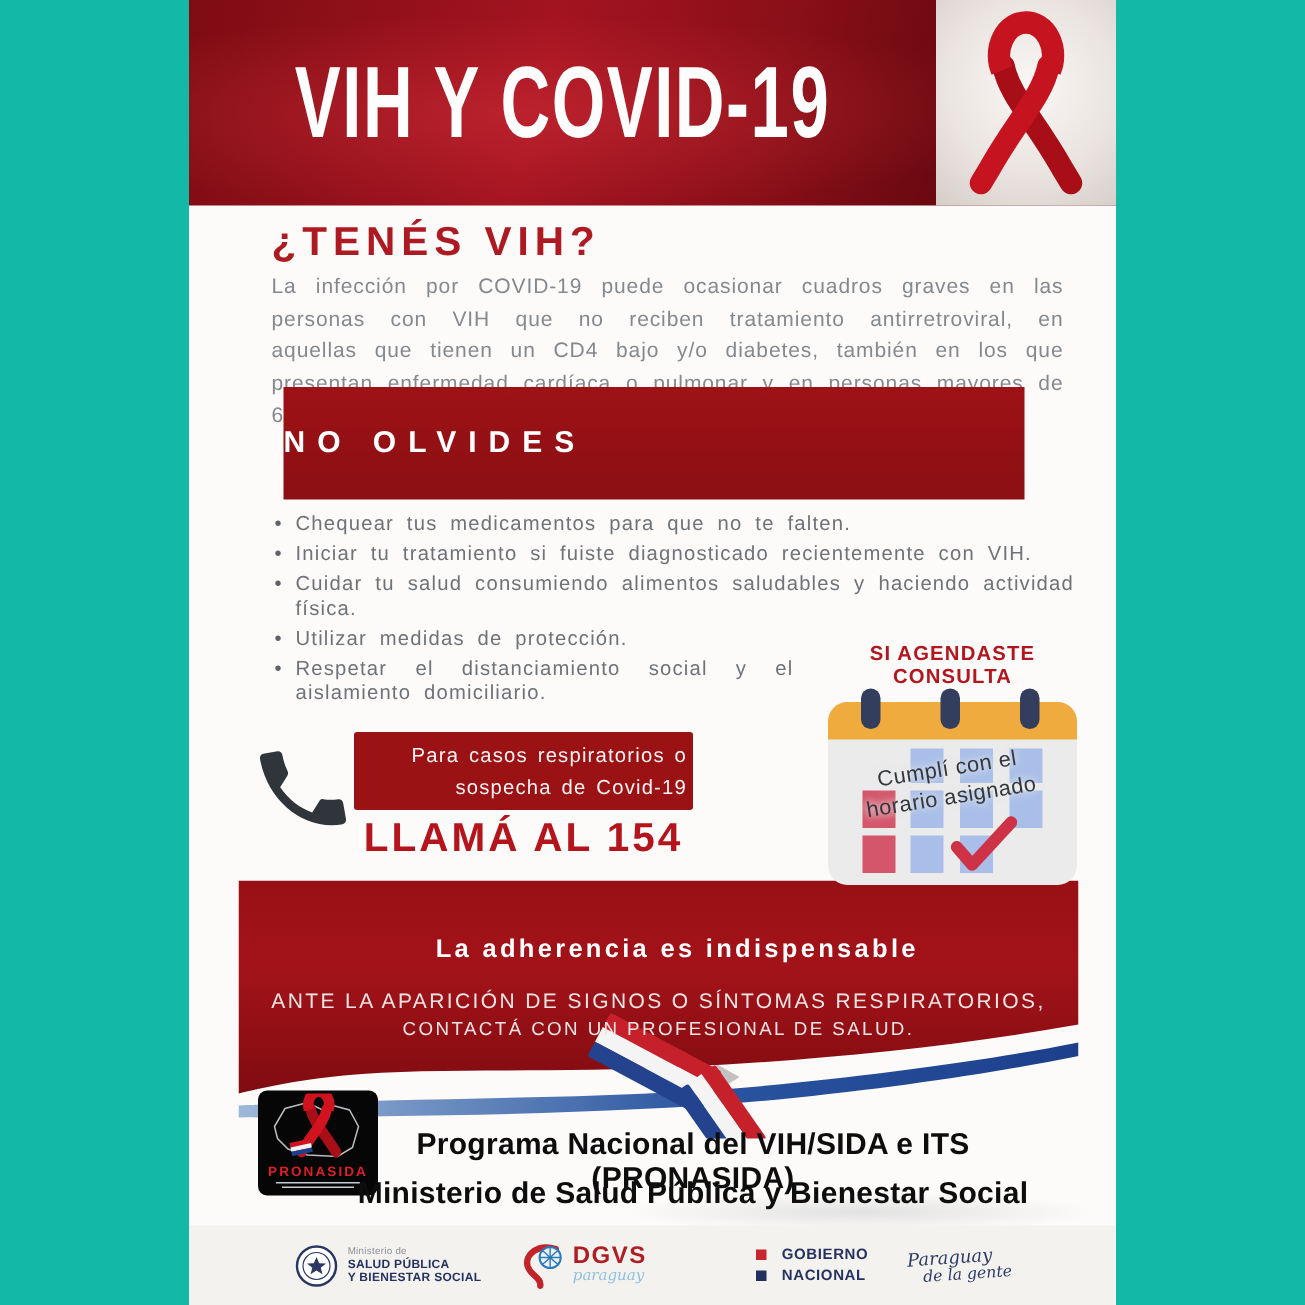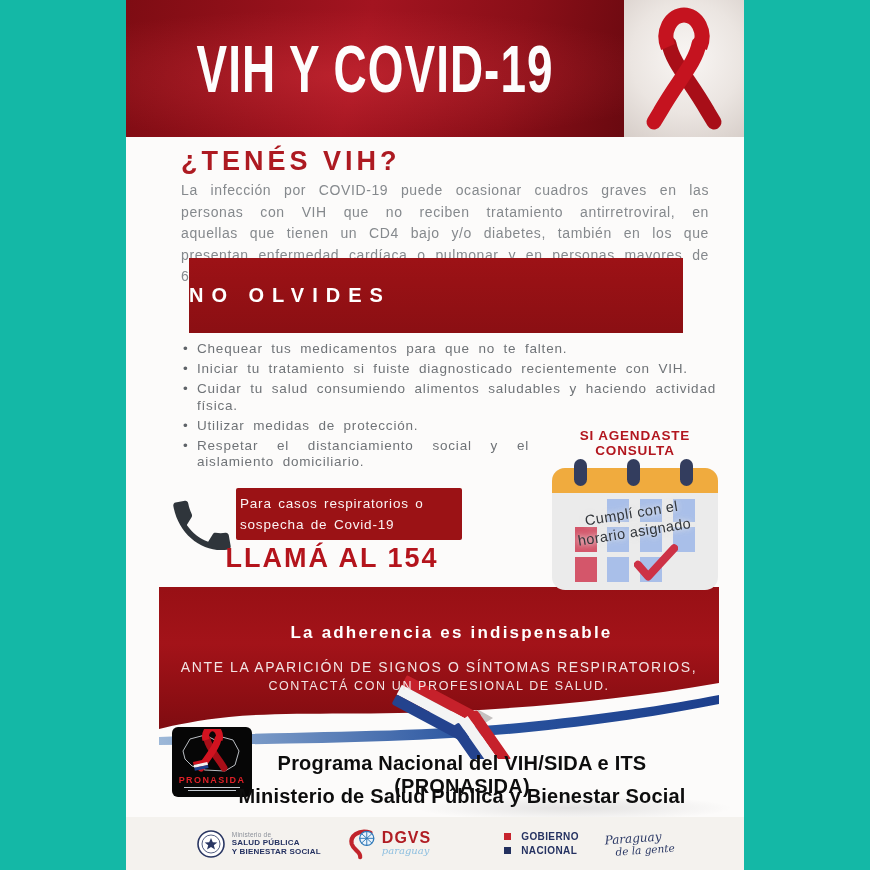--- a/index.html
+++ b/index.html
@@ -49,23 +49,23 @@
   .sq.r1{top:31px;height:23px;} .sq.r2{top:59px;} .sq.r3{top:89px;}
   .cal-note{position:absolute;top:36px;left:0;right:4px;transform:rotate(-9deg);
     color:#33373c;font-size:14.5px;line-height:19px;font-weight:500;letter-spacing:.4px;
     text-shadow:0 0 5px rgba(236,236,236,.95),0 0 8px rgba(236,236,236,.9);}
   .cal-check{position:absolute;left:82px;top:76px;}
 
   
   .call{position:absolute;top:482px;left:43px;width:320px;height:110px;}
   .phone-icon{position:absolute;left:0;top:8px;transform:rotate(-10deg) scale(1,1.12);}
   .call-box{position:absolute;left:67px;top:6px;width:226px;background:#9b1215;border-radius:2px;
-    color:#fbf3f3;text-align:left;font-size:13.5px;line-height:21px;letter-spacing:.8px;word-spacing:2px;
+    color:#fbf3f3;text-align:right;font-size:13.5px;line-height:21px;letter-spacing:.8px;word-spacing:2px;
     padding:5px 4px;}
-  .call-phone{position:absolute;left:50px;top:61px;width:226px;text-align:center;
+  .call-phone{position:absolute;left:67px;top:61px;width:226px;text-align:center;
     color:#b4141c;font-weight:800;font-size:27px;letter-spacing:2px;white-space:nowrap;}
 
   
   .banner{position:absolute;top:587px;left:33px;width:560px;height:172px;z-index:1;}
   .banner svg{position:absolute;inset:0;}
   .banner-text{position:absolute;left:0;right:0;text-align:center;color:#fff;}
   .bt1{top:13px;font-weight:800;font-size:17.5px;letter-spacing:1px;}
   .bt2{top:36px;font-weight:800;font-size:17px;letter-spacing:2.2px;padding-left:25px;}
   .bt3{top:72px;font-size:14px;letter-spacing:1.6px;color:#f2e4e4;}
   .bt4{top:92px;font-size:12.5px;letter-spacing:1.6px;color:#f2e4e4;}

